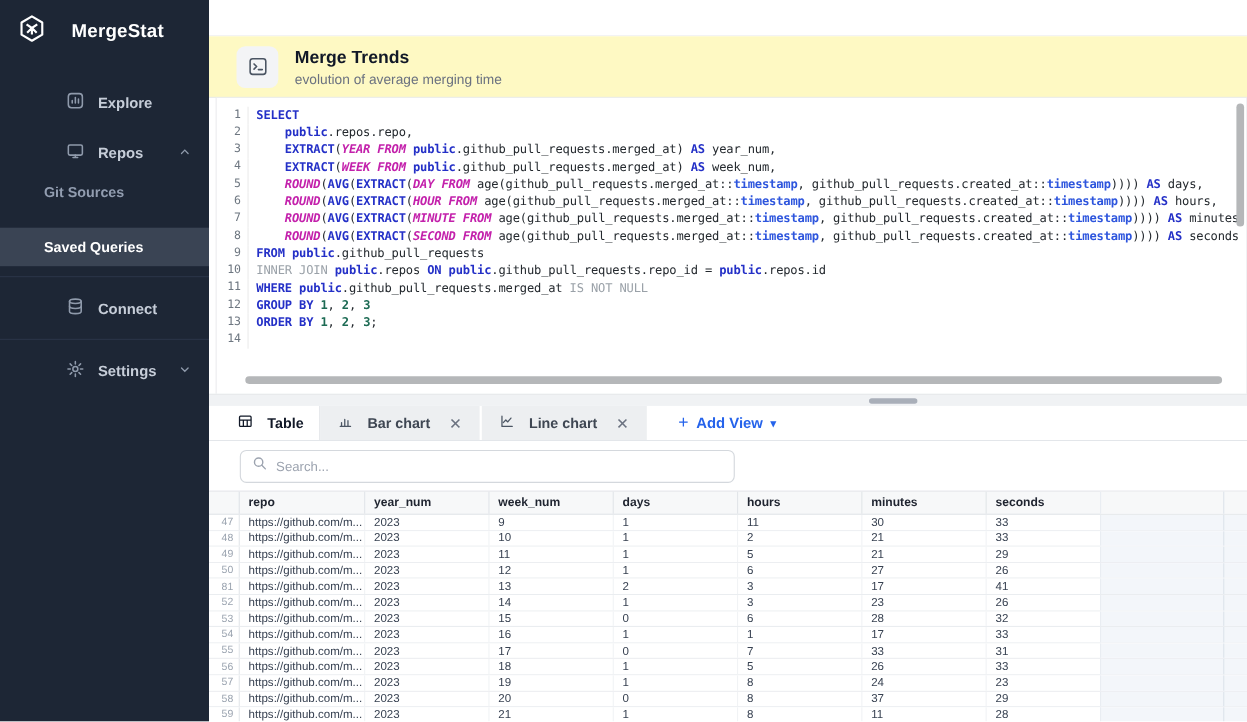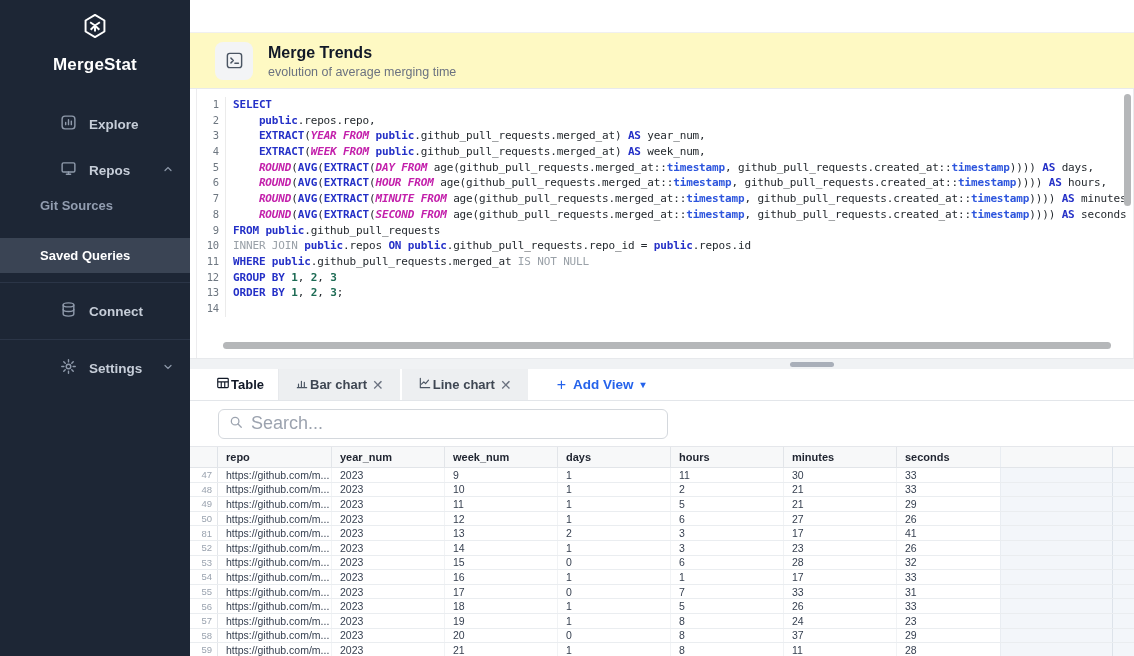--- a/index.html
+++ b/index.html
@@ -1,21 +1,21 @@
 <!DOCTYPE html>
 <html><head>
 <meta charset="utf-8">
 <style>
   * { box-sizing: border-box; margin: 0; padding: 0; }
   html,body { width:1134px; height:656px; overflow:hidden; }
   body { font-family:"Liberation Sans", sans-serif; display:flex; background:#fff; color:#1f2937; }
 
   
   .sidebar { width:190px; flex:none; background:#1d2635; height:656px; display:flex; flex-direction:column; }
-  .logo-row { display:flex; align-items:center; gap:12px; padding:13px 16px 12px 16px;flex-direction:column; }
+  .logo-row { display:flex; align-items:center; gap:23px; padding:13px 16px 12px 16px; }
   .logo-row svg { flex:none; }
   .logo-text { color:#fff; font-size:17px; font-weight:700; letter-spacing:.2px; }
   .nav { margin-top:18px; }
   .nav-item { display:flex; align-items:center; gap:12px; padding:9px 16px; color:#c6cdd8; font-size:13.5px; font-weight:600; cursor:pointer;margin-left:44px; }
   .nav-item svg { flex:none; stroke:#8f9aab; }
   .nav-item .chev { margin-left:auto; }
   .nav-sub { padding:9px 16px 9px 40px; color:#929db0; font-size:13px; font-weight:600; cursor:pointer; }
   .nav-sub.active { background:#3a4454; color:#fff; padding-top:10px; padding-bottom:10px; }
   .gap-s { height:8px; } .gap-m { height:16px; }
   .sb-divider { border-top:1px solid #2b3547; margin-top:9px; padding-top:9px; }
@@ -39,33 +39,33 @@
   .cm { color:#9aa1a8; }
   .nm { color:#1d6b54; font-weight:600; }
   .pl { color:#24292e; }
   .hscroll { position:absolute; bottom:9px; left:26px; right:22px; height:7px; background:#b5b7b9; border-radius:4px; cursor:pointer; }
   .vscroll { position:absolute; top:5px; right:2px; width:7px; height:112px; background:#b5b7b9; border-radius:4px; cursor:pointer; }
 
   
   .dragband { height:11px; flex:none; background:#f0f2f4; position:relative; border-top:1px solid #e7e9ec; }
   .dragpill { position:absolute; top:3px; left:600px; width:44px; height:5px; border-radius:3px; background:#a9afb9; cursor:row-resize; }
   .tabbar { height:32px; flex:none; display:flex; align-items:stretch; background:#fff; border-bottom:1px solid #e3e6ea; }
-  .tab { display:flex; align-items:center; gap:1px; padding:0 16px; font-size:13px; font-weight:600; color:#374151; cursor:pointer; }
+  .tab { display:flex; align-items:center; gap:13px; padding:0 16px; font-size:13px; font-weight:600; color:#374151; cursor:pointer; }
   .tab svg { flex:none; }
   .tab.active { background:#fff; border-right:1px solid #e7e9ec; padding:0 14px 0 26px; color:#111827; }
   .tab.chip { background:#edeff1; margin-right:2px; color:#3f4753; }
   .tab .x { color:#6b7280; font-size:14px; margin-left:4px; cursor:pointer; font-weight:400; }
   .addview { display:flex; align-items:center; gap:7px; margin-left:13px; padding:0 14px; font-size:13.5px; font-weight:600; color:#2563eb; cursor:pointer; }
   .addview .plus { font-size:16px; font-weight:500; }
   .addview .caret { font-size:10px; }
 
   
   .searchrow { height:45px; flex:none; display:flex; align-items:center; padding-left:28px; background:#fff; }
   .searchbox { display:flex; align-items:center; width:450px; height:30px; border:1px solid #d4d8dd; border-radius:6px; padding:0 10px; gap:8px; background:#fff; }
-  .searchbox input { border:none; outline:none; flex:1; font-size:18px; font-family:"Liberation Sans", sans-serif; color:#c2410c; background:transparent; }
+  .searchbox input { border:none; outline:none; flex:1; font-size:12px; font-family:"Liberation Sans", sans-serif; color:#c2410c; background:transparent; }
   .searchbox input::placeholder { color:#9ca3af; }
 
   .thead { height:22px; flex:none; display:flex; align-items:center; background:#f7f8f9; border-top:1px solid #e5e7eb; border-bottom:1px solid #e2e5e9; font-size:11px; font-weight:600; color:#1f2430; }
   .tbody { flex:1; overflow:hidden; }
   .tr { display:flex; height:14.6px; align-items:center; border-bottom:1px solid #eaedf0; background:#fff; font-size:10.5px; color:#374151; cursor:pointer; }
   .td { height:100%; display:flex; align-items:center; overflow:hidden; }
   .idx  { flex:none; width:28px; justify-content:flex-end; padding-right:5px; color:#9aa3af; font-size:9.5px; border-right:1px solid #e3e6ea; }
   .repo { flex:none; width:113px; padding-left:8px; white-space:nowrap; }
   .c    { flex:none; width:113px; padding-left:8px; border-left:1px solid #f1f3f5; }
   .csec { flex:none; width:104px; padding-left:8px; border-left:1px solid #f1f3f5; }

